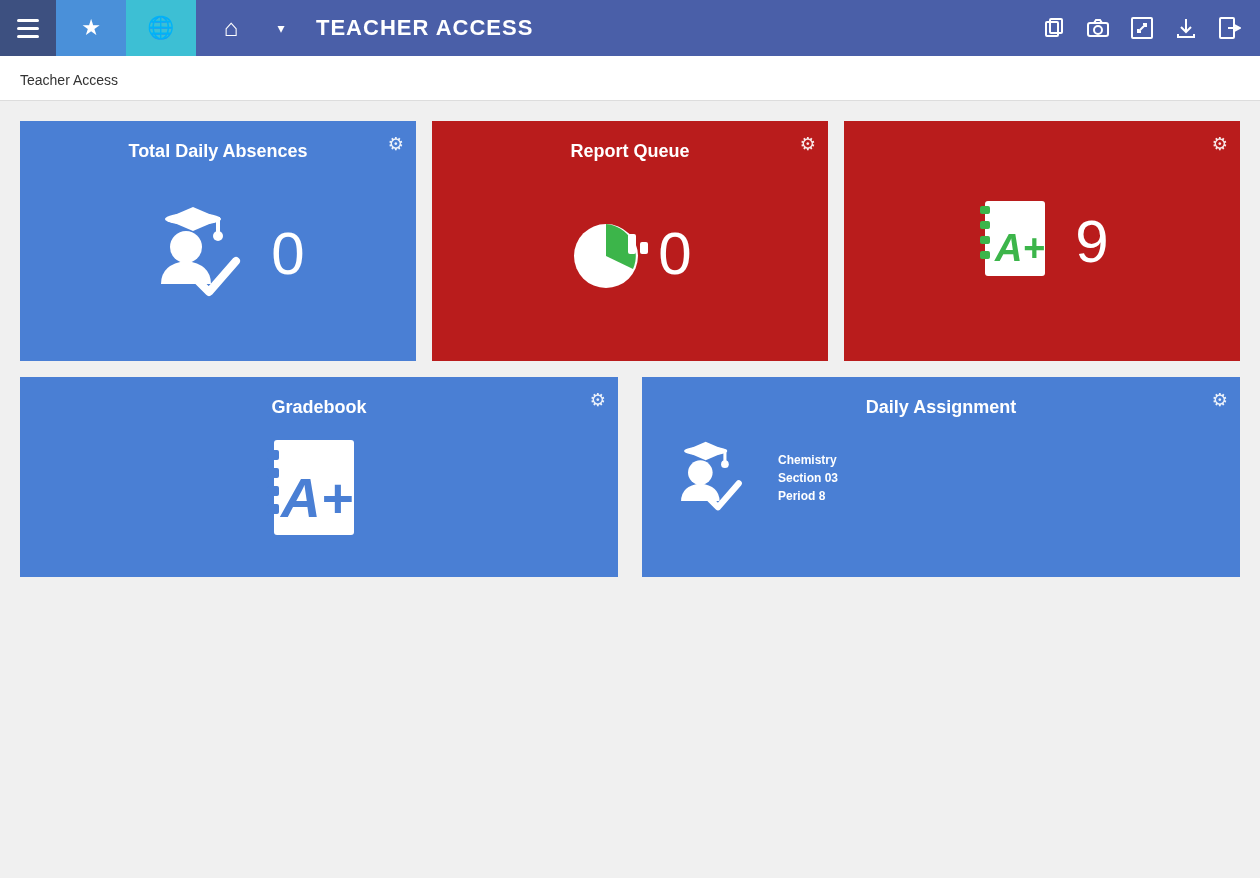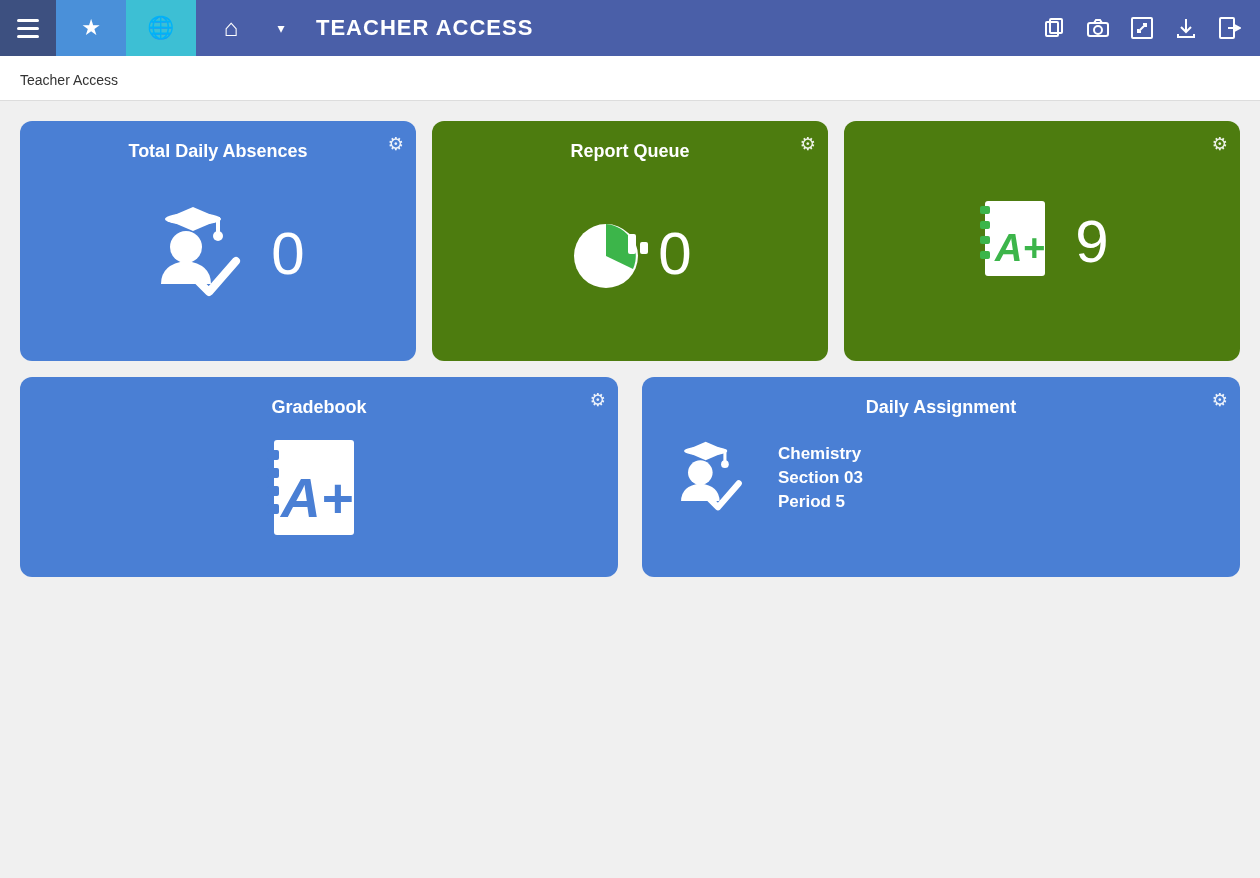--- a/index.html
+++ b/index.html
@@ -76,31 +76,31 @@
     }
 
     .tiles-row2 {
       display: grid;
       grid-template-columns: 1fr 1fr;
       gap: 24px;
     }
 
     
     .tile {
-      border-radius: 12px;
+      border-radius: 0;
       padding: 16px;
       position: relative;
       min-height: 240px;
       display: flex;
       flex-direction: column;
       cursor: pointer;
       overflow: hidden;
     }
     .tile.blue { background: #4a7fd4; }
-    .tile.green { background: #4d7c0f; }
+    .tile.green { background: #b91c1c; }
 
     .tile-title {
       color: white;
       font-size: 18px;
       font-weight: bold;
       text-align: center;
       margin-top: 4px;
     }
 
     .tile-gear {
@@ -124,21 +124,21 @@
       color: white;
       font-size: 60px;
       font-weight: 300;
     }
 
     
     .attendance-info {
       display: flex;
       flex-direction: column;
       color: white;
-      font-size: 17px;
+      font-size: 12px;
       font-weight: bold;
       gap: 4px;
     }
 
     
     .gear::before { content: '⚙'; }
 
     
     .icon-star::before { content: '★'; font-size: 22px; color: white; }
 
@@ -309,18 +309,18 @@
           <polygon points="34,30 62,18 90,30 62,42" fill="white"></polygon>
           <rect x="85" y="28" width="4" height="18" fill="white"></rect>
           <ellipse cx="87" cy="47" rx="5" ry="5" fill="white"></ellipse>
           <circle cx="55" cy="58" r="16" fill="white"></circle>
           <path d="M30 95 Q30 75 55 72 Q80 75 80 95" fill="white"></path>
           <path d="M65 90 L78 103 L105 72" fill="none" stroke="white" stroke-width="8" stroke-linecap="round" stroke-linejoin="round"></path>
         </svg>
         <div class="attendance-info">
           <span>Chemistry</span>
           <span>Section 03</span>
-          <span>Period 5</span>
+          <span>Period 8</span>
         </div>
       </div>
     </div>
   </div>
 </div>
 
 </body></html>

